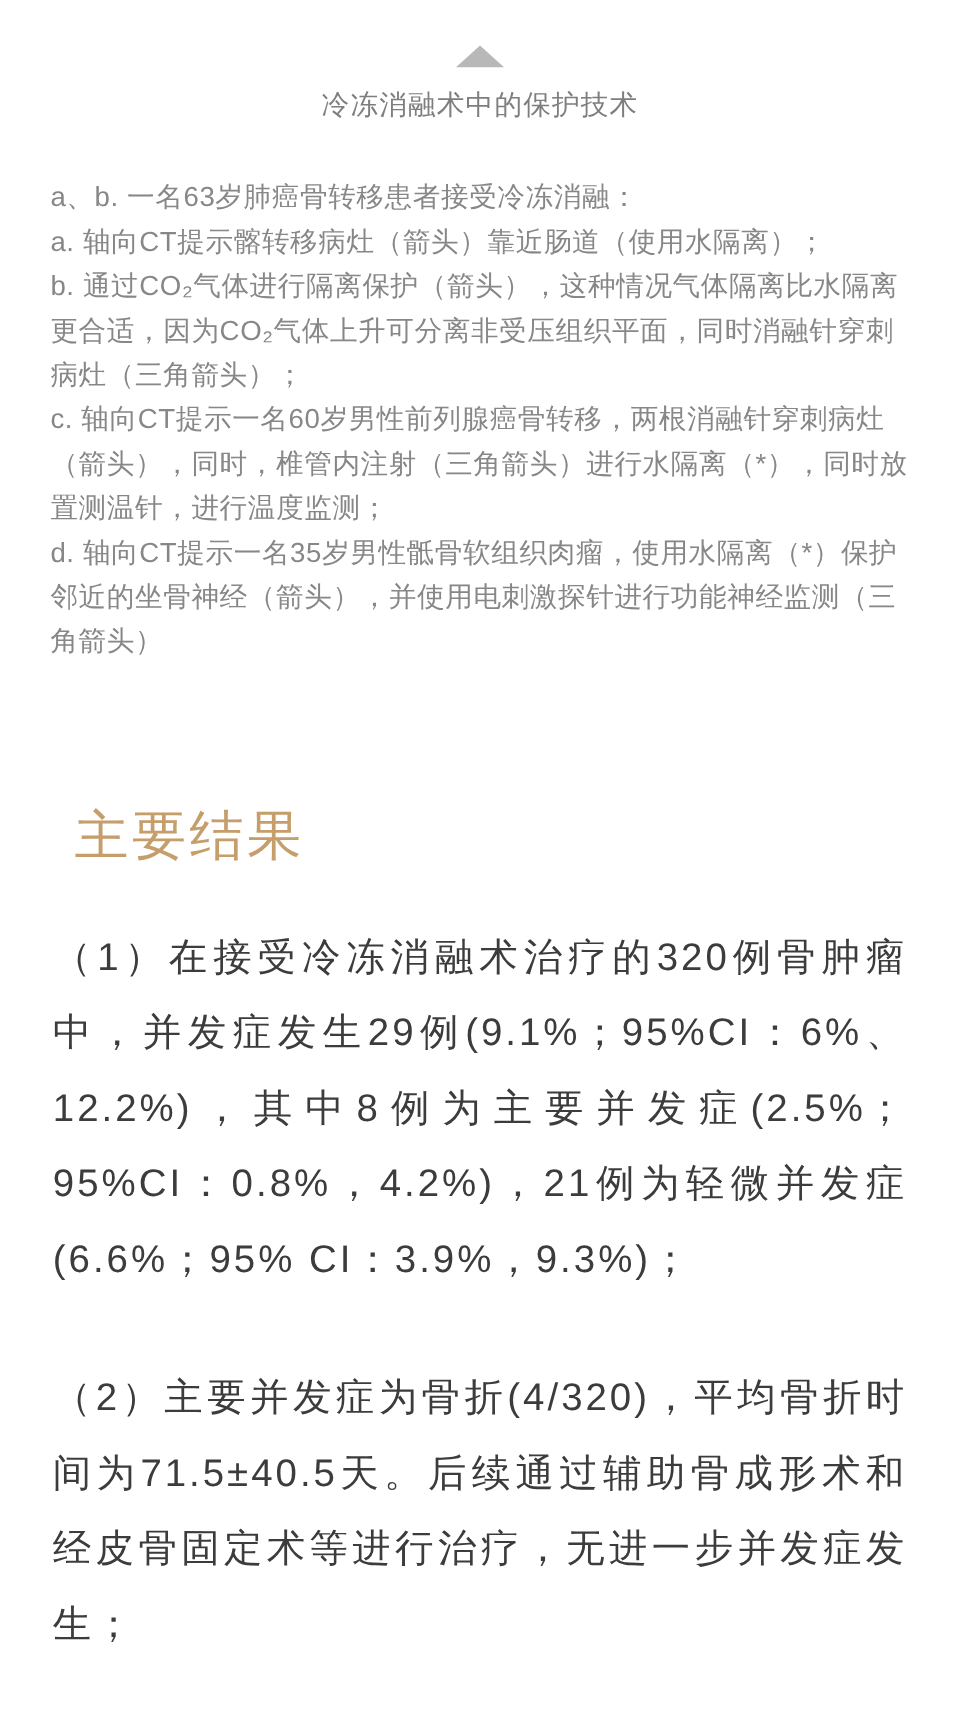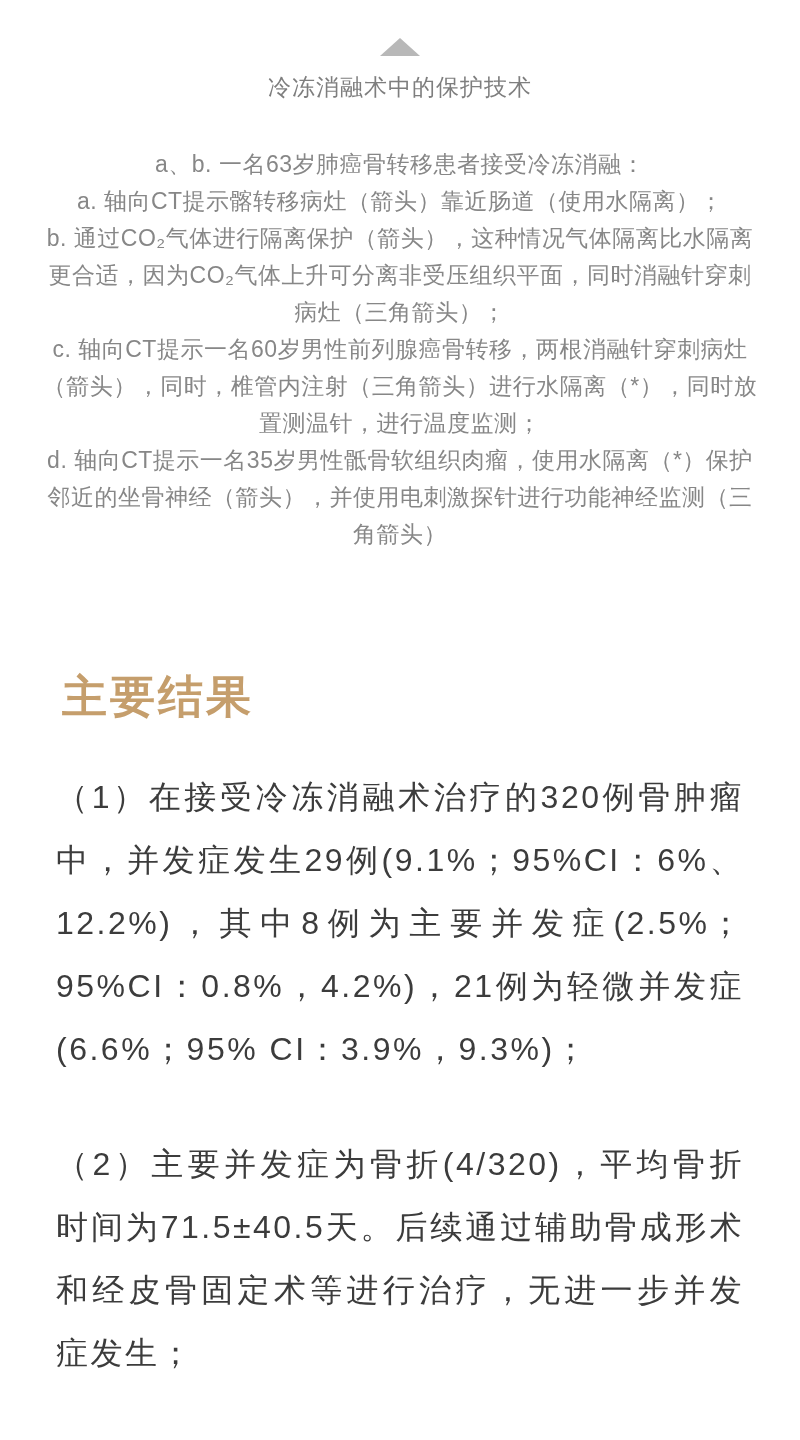--- a/index.html
+++ b/index.html
@@ -24,34 +24,33 @@
     text-align:center;
     font-size:23px;
     line-height:28px;
     color:#7e7e7e;
     letter-spacing:1px;
   }
   
   .caption{
     width:716px;
     margin:45px auto 0;
-    text-align:center;
     font-size:23px;
     line-height:37px;
     color:#878787;
     letter-spacing:0.5px;
   }
   .caption p{margin:0;}
   
   .section-title{
     margin:122px 40px 0 62px;
     font-family:"Liberation Serif","DejaVu Serif",serif;
     font-size:45px;
     line-height:45px;
-    font-weight:700;
+    font-weight:400;
     color:#c59e6c;
     letter-spacing:3px;
   }
   
   .subsection-title{
     margin:47px 40px 0 62px;
     font-size:33px;
     line-height:36px;
     font-weight:700;
     color:#c8996b;
@@ -60,21 +59,21 @@
   
   .body-text{
     width:720px;
     margin:0 auto;
     color:#3c3c3c;
     font-size:32px;
     line-height:63px;
     text-align:justify;
     letter-spacing:2.5px;
   }
-  .body-text p{margin:46px 16px 0;}
+  .body-text p{margin:46px 4px 0;}
   .body-text p + p{margin-top:52px;}
 </style>
 </head>
 <body>
 
 <div class="page">
 
   <div class="tri"></div>
 
   <div class="cap-title">冷冻消融术中的保护技术</div>

